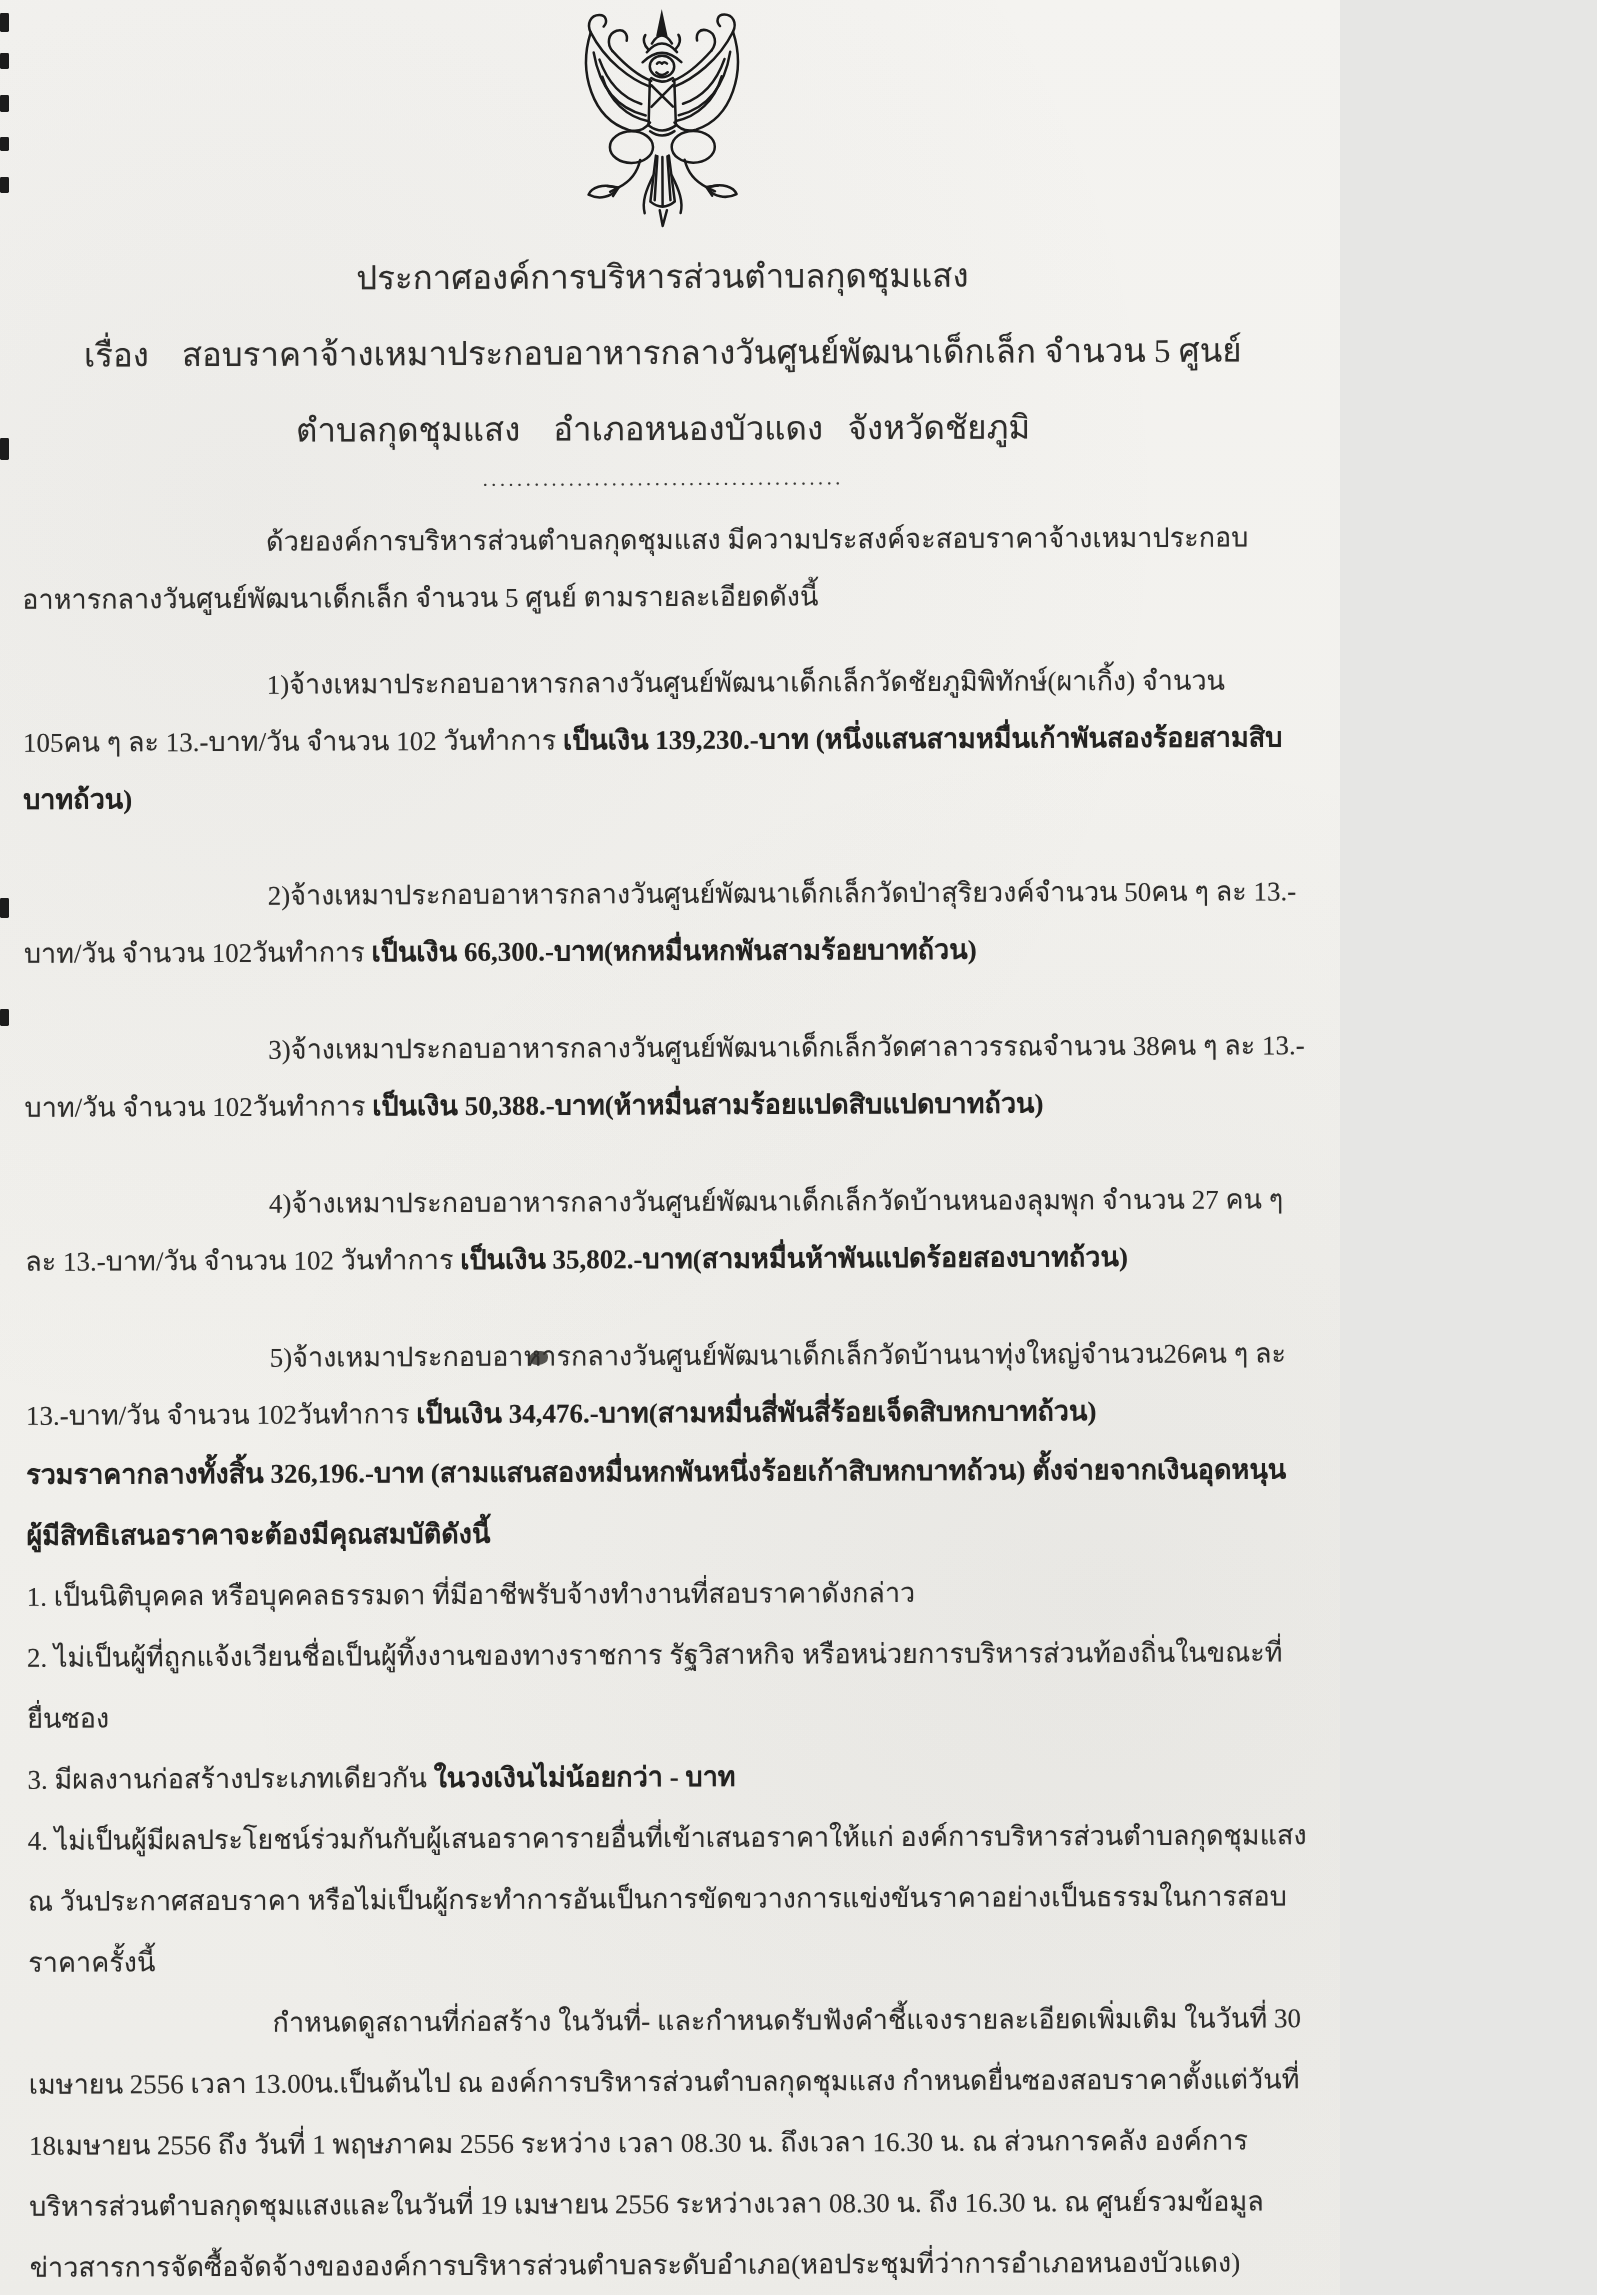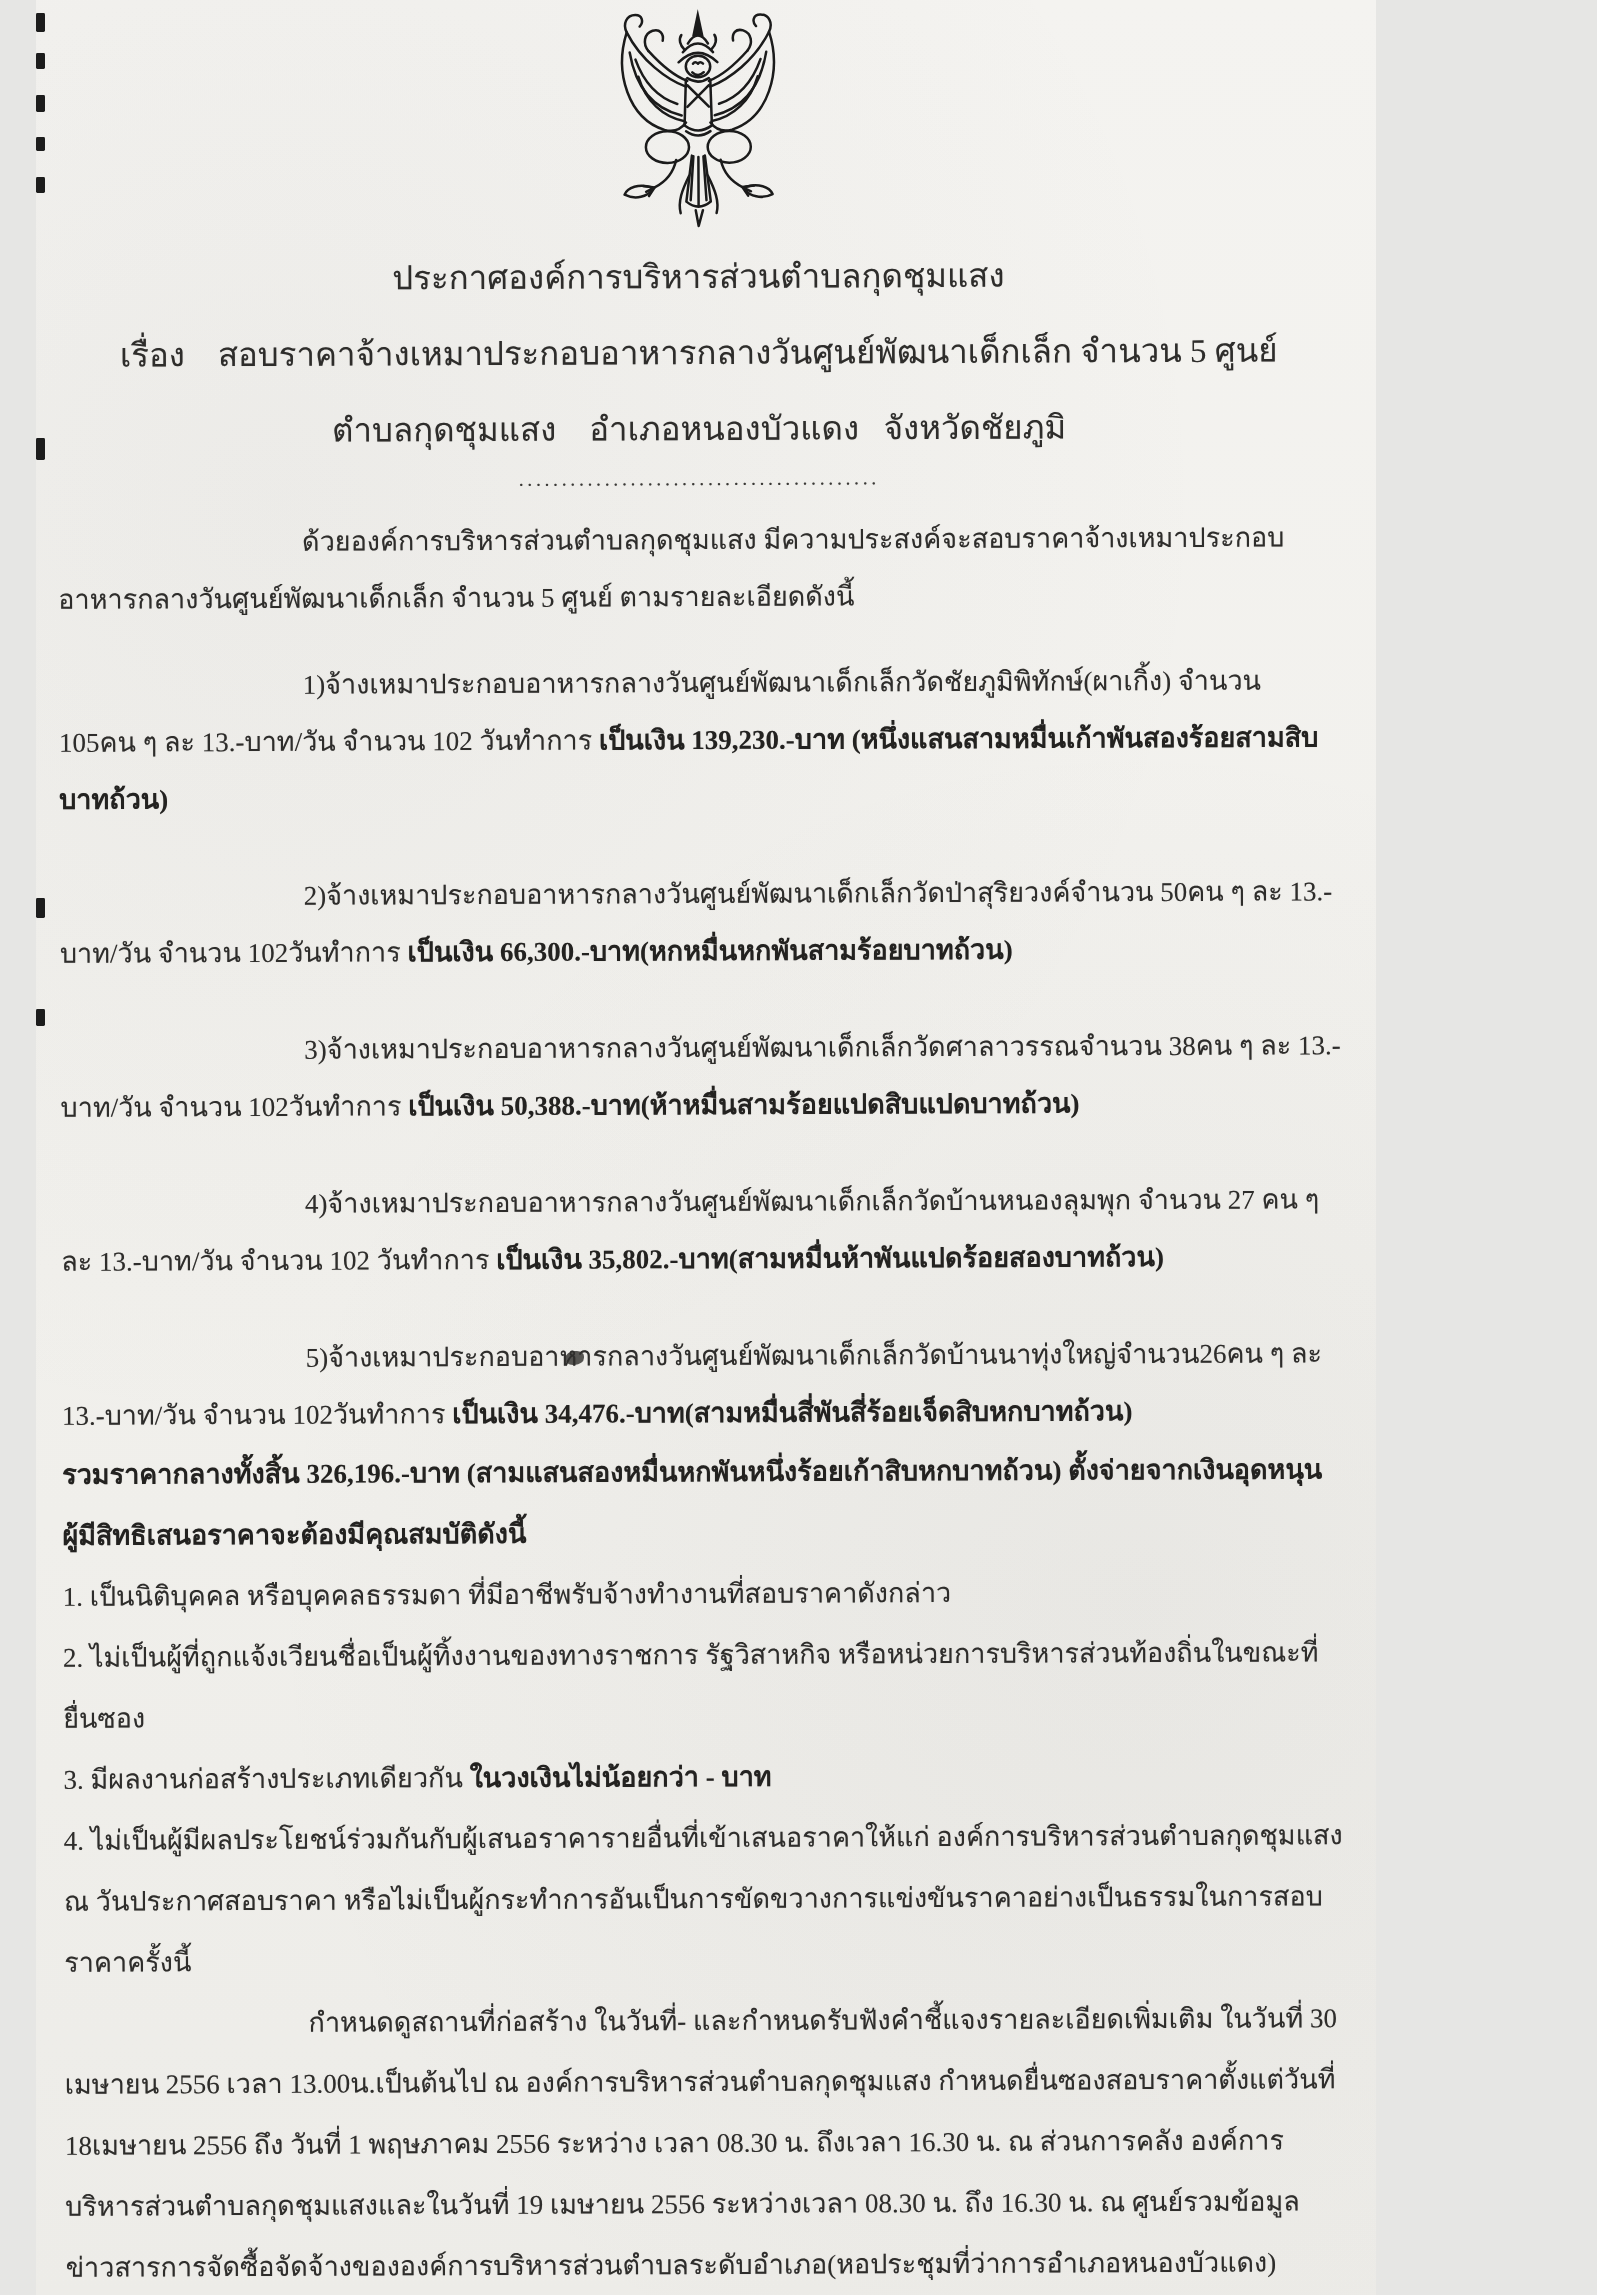--- a/index.html
+++ b/index.html
@@ -10,21 +10,20 @@
   .paper{
     position:relative;
     width:1340px;
     height:2295px;
     overflow:hidden;
     color:#2e2d2b;
     background:
       radial-gradient(circle at 18% 22%, rgba(110,110,110,.05), transparent 45%),
       radial-gradient(circle at 82% 70%, rgba(110,110,110,.06), transparent 45%),
       linear-gradient(180deg,#f4f3f0 0%,#f1f0ec 55%,#edece8 100%);
-    margin-left: 36px;
   }
   .content{
     position:relative;
     transform:rotate(-0.25deg);
     padding:0 32px 0 25px;
     text-shadow:0 0 0.7px rgba(45,44,42,.35);
   }
   .emblem{display:block;margin:5.7px auto 0;}
   .title-block{margin-top:10px;text-align:center;}
   .title-line{font-size:33px;line-height:76px;white-space:pre-wrap;}

